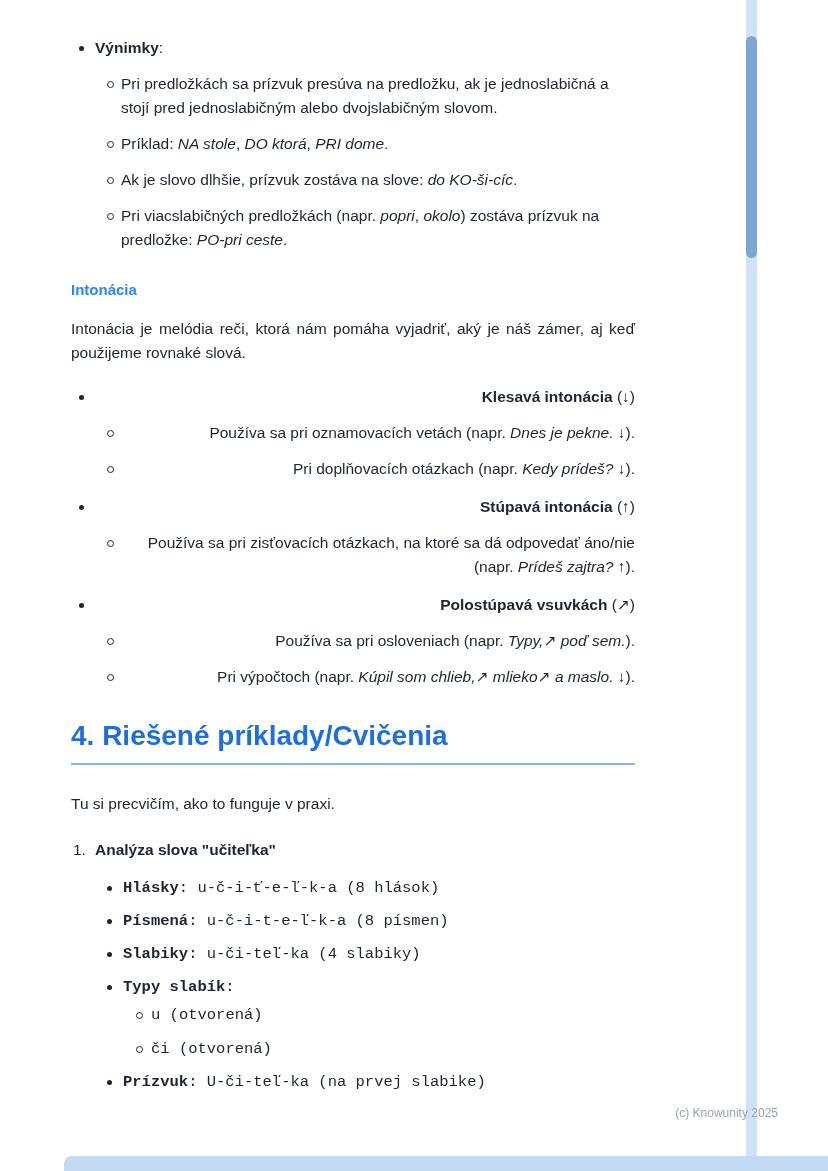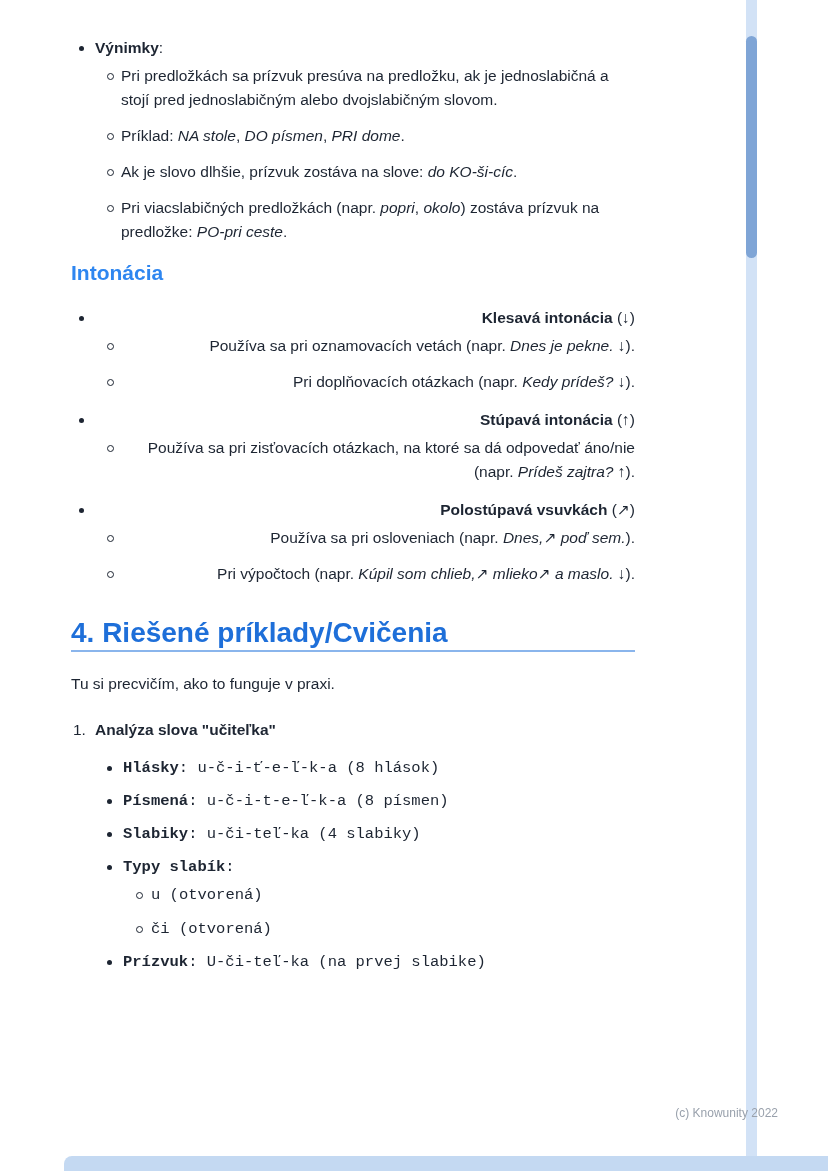--- a/index.html
+++ b/index.html
@@ -12,31 +12,31 @@
   .content { position:relative; padding:36px 193px 0 71px; z-index:0; }
   ul,ol { list-style:none; }
   .it { font-style:italic; }
   .bd { font-weight:700; }
 
   .li1 { position:relative; padding-left:24px; }
   .li1 + .li1 { margin-top:14px; }
   .disc { position:absolute; left:8px; top:10px; width:5px; height:5px; border-radius:50%; background:#1d2532; }
   .l2 { margin-top:4px; margin-left:12px; }
   .li2 { position:relative; padding-left:14px; margin-top:12px; }
-  .l2 > .li2:first-child { margin-top:4px; }
+  .l2 > .li2:first-child { margin-top:12px; }
   .ring { position:absolute; left:0; top:9px; width:7px; height:7px; border:1.5px solid #1d2532; border-radius:50%; background:transparent; }
   .disc2 { position:absolute; left:0; top:10px; width:5px; height:5px; border-radius:50%; background:#1d2532; }
 
-  h2.blue { font-size:21px; line-height:26px; font-weight:700; color:var(--heading-blue,#2e86f0); margin-top:16px; }
+  h2.blue { font-size:15px; line-height:26px; font-weight:700; color:var(--heading-blue,#2e86f0); margin-top:25px; }
   p.intro { margin-top:14px; text-align:justify; }
   .mainlist { margin-top:20px;text-align:right; }
 
   h1.blue { font-size:28px; line-height:34px; font-weight:700; color:var(--title-blue,#1e6fd9);
-            margin-top:30px; border-bottom:2px solid var(--rule-blue,#8ab5ec); }
-  p.lead2 { margin-top:20px; }
+            margin-top:30px; padding-bottom:10px; border-bottom:2px solid var(--rule-blue,#8ab5ec); }
+  p.lead2 { margin-top:27px; }
 
   .num-list { margin-top:22px; }
   .num-li { position:relative; padding-left:24px; }
   .num { position:absolute; left:2px; top:0; }
   .analysis { margin-top:14px; margin-left:12px; }
   .analysis > .li2 { padding-left:16px; margin-top:9px;font-family:Liberation Mono, monospace; }
   .analysis > .li2:first-child { margin-top:0; }
   .l3 { margin-top:4px; margin-left:13px; }
   .l3 > .li2 { margin-top:10px; padding-left:15px; }
   .l3 > .li2:first-child { margin-top:4px; }
@@ -57,35 +57,36 @@
       <li class="li1">
         <span class="disc"></span>
         <div class="txt"><span class="bd">Výnimky</span><span>:</span></div>
         <ul class="l2">
           <li class="li2">
             <span class="ring"></span>
             <div class="txt"><span>Pri predložkách sa prízvuk presúva na predložku, ak je jednoslabičná a stojí pred jednoslabičným alebo dvojslabičným slovom.</span></div>
           </li>
           <li class="li2">
             <span class="ring"></span>
-            <div class="txt"><span>Príklad: </span><span class="it">NA stole</span><span>, </span><span class="it">DO písmen</span><span>, </span><span class="it">PRI dome</span><span>.</span></div>
+            <div class="txt"><span>Príklad: </span><span class="it">NA stole</span><span>, </span><span class="it">DO ktorá</span><span>, </span><span class="it">PRI dome</span><span>.</span></div>
           </li>
           <li class="li2">
             <span class="ring"></span>
             <div class="txt"><span>Ak je slovo dlhšie, prízvuk zostáva na slove: </span><span class="it">do KO-ši-cíc</span><span>.</span></div>
           </li>
           <li class="li2">
             <span class="ring"></span>
             <div class="txt"><span>Pri viacslabičných predložkách (napr. </span><span class="it">popri</span><span>, </span><span class="it">okolo</span><span>) zostáva prízvuk na predložke: </span><span class="it">PO-pri ceste</span><span>.</span></div>
           </li>
         </ul>
       </li>
     </ul>
 
     <h2 class="blue">Intonácia</h2>
+    <p class="intro">Intonácia je melódia reči, ktorá nám pomáha vyjadriť, aký je náš zámer, aj keď použijeme rovnaké slová.</p>
 
     <ul class="l1 mainlist">
       <li class="li1">
         <span class="disc"></span>
         <div class="txt"><span class="bd">Klesavá intonácia</span><span> (↓)</span></div>
         <ul class="l2">
           <li class="li2">
             <span class="ring"></span>
             <div class="txt"><span>Používa sa pri oznamovacích vetách (napr. </span><span class="it">Dnes je pekne. ↓</span><span>).</span></div>
           </li>
@@ -104,21 +105,21 @@
             <div class="txt"><span>Používa sa pri zisťovacích otázkach, na ktoré sa dá odpovedať áno/nie (napr. </span><span class="it">Prídeš zajtra? ↑</span><span>).</span></div>
           </li>
         </ul>
       </li>
       <li class="li1">
         <span class="disc"></span>
         <div class="txt"><span class="bd">Polostúpavá vsuvkách</span><span> (↗)</span></div>
         <ul class="l2">
           <li class="li2">
             <span class="ring"></span>
-            <div class="txt"><span>Používa sa pri osloveniach (napr. </span><span class="it">Dnes,↗ poď sem.</span><span>).</span></div>
+            <div class="txt"><span>Používa sa pri osloveniach (napr. </span><span class="it">Typy,↗ poď sem.</span><span>).</span></div>
           </li>
           <li class="li2">
             <span class="ring"></span>
             <div class="txt"><span>Pri výpočtoch (napr. </span><span class="it">Kúpil som chlieb,↗ mlieko↗ a maslo. ↓</span><span>).</span></div>
           </li>
         </ul>
       </li>
     </ul>
 
     <h1 class="blue">4. Riešené príklady/Cvičenia</h1>
@@ -158,17 +159,17 @@
           <li class="li2">
             <span class="disc2"></span>
             <div class="txt"><span class="bd">Prízvuk</span><span>: U-či-teľ-ka (na prvej slabike)</span></div>
           </li>
         </ul>
       </li>
     </ol>
 
   </div>
 
-  <div class="footer">(c) Knowunity 2022</div>
+  <div class="footer">(c) Knowunity 2025</div>
   <div class="sb-track"></div>
   <div class="sb-thumb"></div>
   <div class="page-edge"></div>
 </div>
 
 </body></html>

